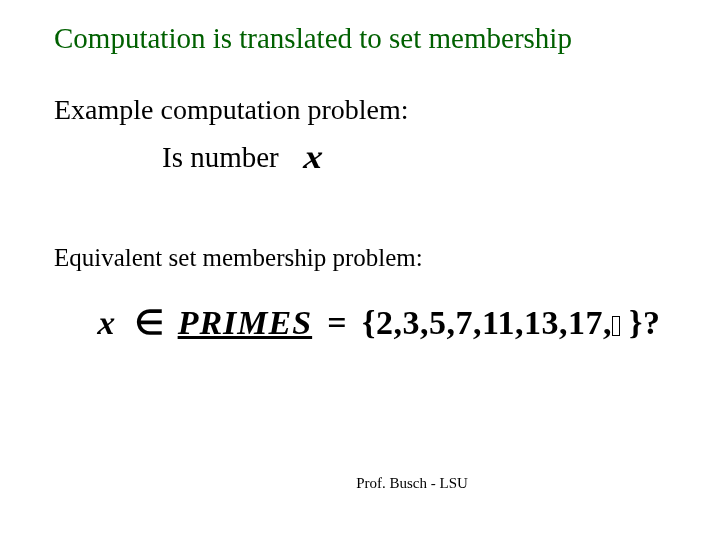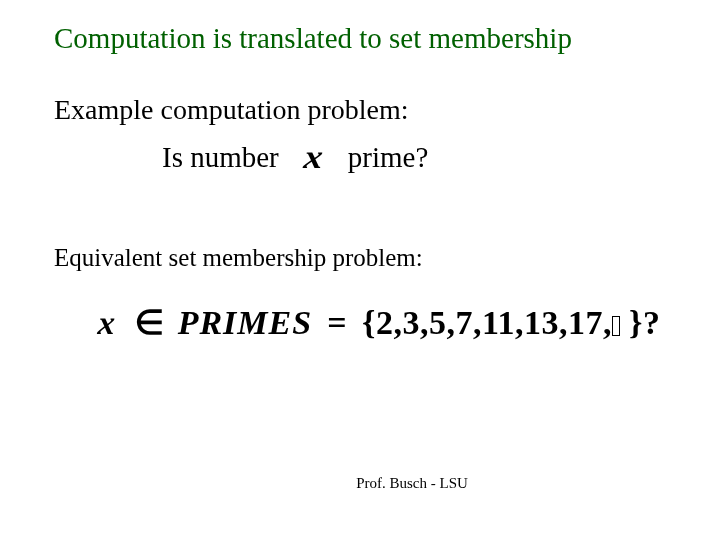--- a/index.html
+++ b/index.html
@@ -53,21 +53,21 @@
     font-family: "Times New Roman", serif;
     font-style: italic;
     font-weight: bold;
     font-size: 34px;
     margin-left: 44px;
     letter-spacing: 0.5px;
     white-space: nowrap;
   }
   .formula .x { padding-right: 6px; display:inline-block; transform: skewX(-4deg); }
   .formula .in { font-style: normal; padding: 0 4px; }
-  .formula .primes { letter-spacing: 1px; }
+  .formula .primes { letter-spacing: 1px; text-decoration: underline; }
   .formula .eq { font-style: normal; padding: 0 6px; }
   .formula .set { font-style: normal; }
   .formula .box {
     display: inline-block;
     width: 8px; height: 20px;
     border: 1px solid #000;
     vertical-align: -2px;
     font-style: normal;
   }
   .footer {
@@ -95,21 +95,20 @@
 
 <div class="slide">
 
   <div class="title">Computation is translated to set membership</div>
 
   <div class="sub1">Example computation problem:</div>
 
   <div class="question-row">
     <span>Is number</span>
     <span class="var-x">x</span>
-    <span>prime?</span>
   </div>
 
   <div class="sub2">Equivalent set membership problem:</div>
 
   <div class="formula">
     <span class="x">x</span>
     <span class="in">∈</span>
     <span class="primes">PRIMES</span>
     <span class="eq">=</span>
     <span class="set">{</span><span class="set">2,3,5,7,11,13,17,</span><span class="box"></span>

